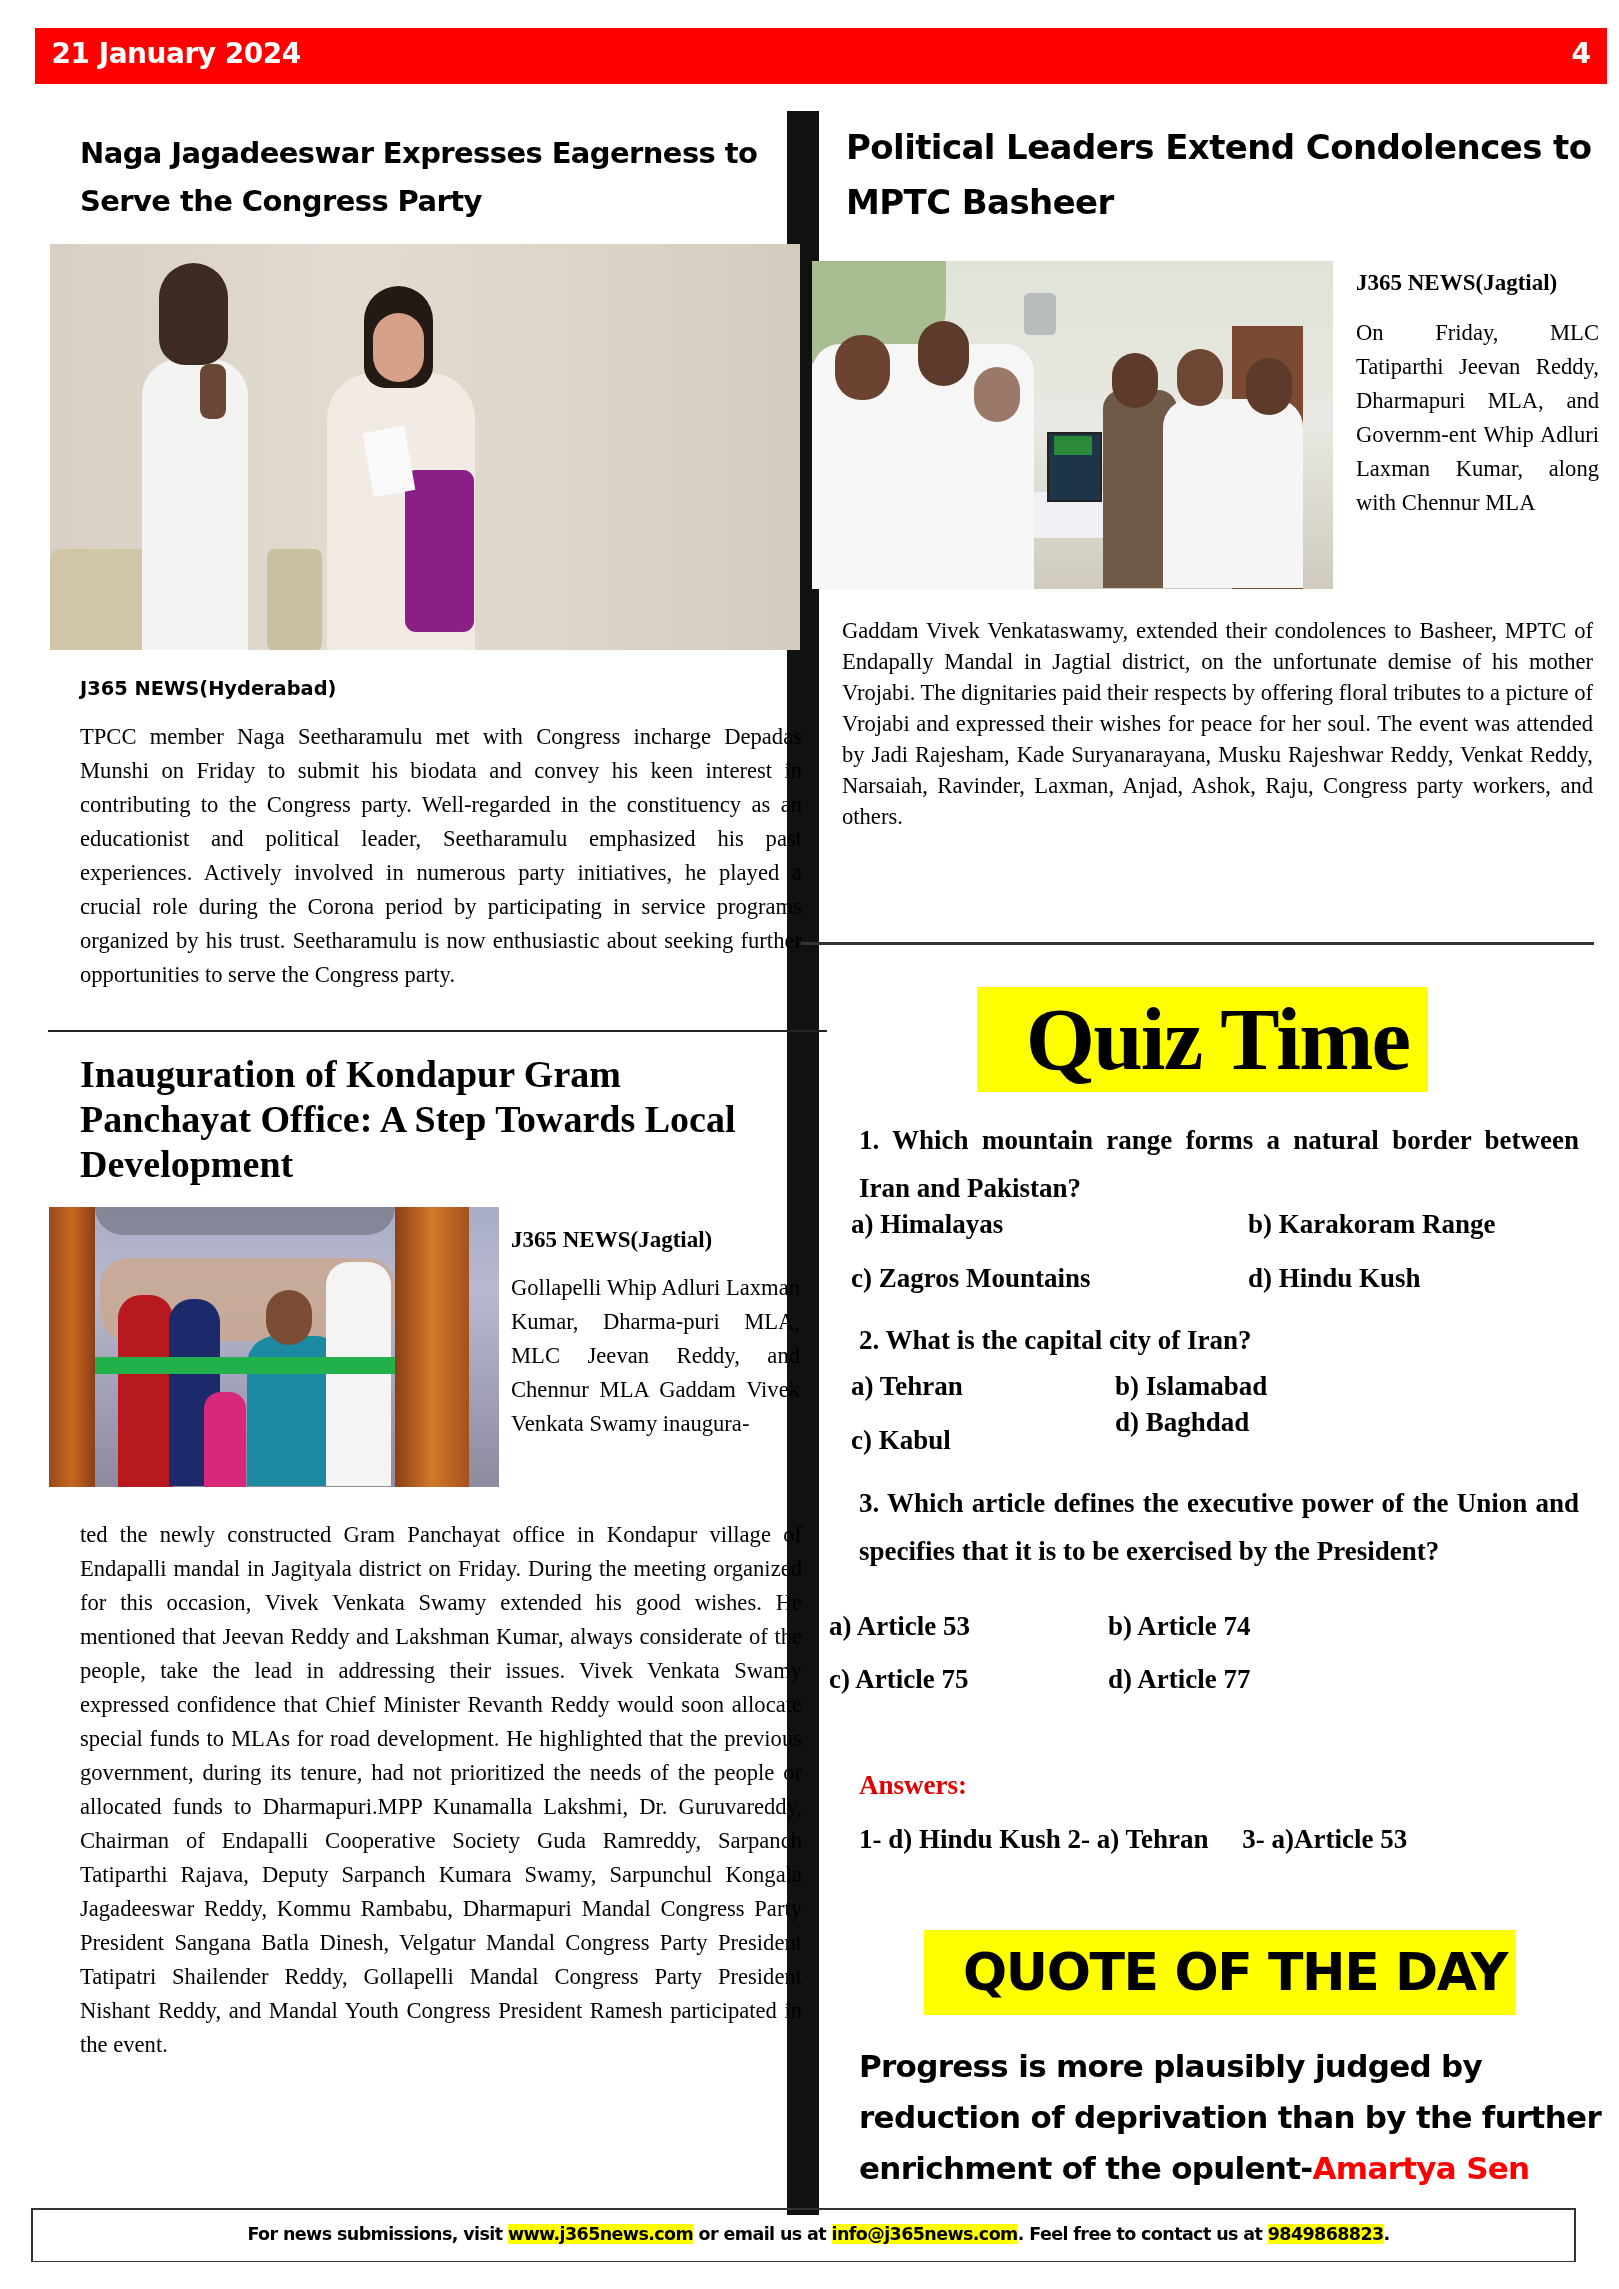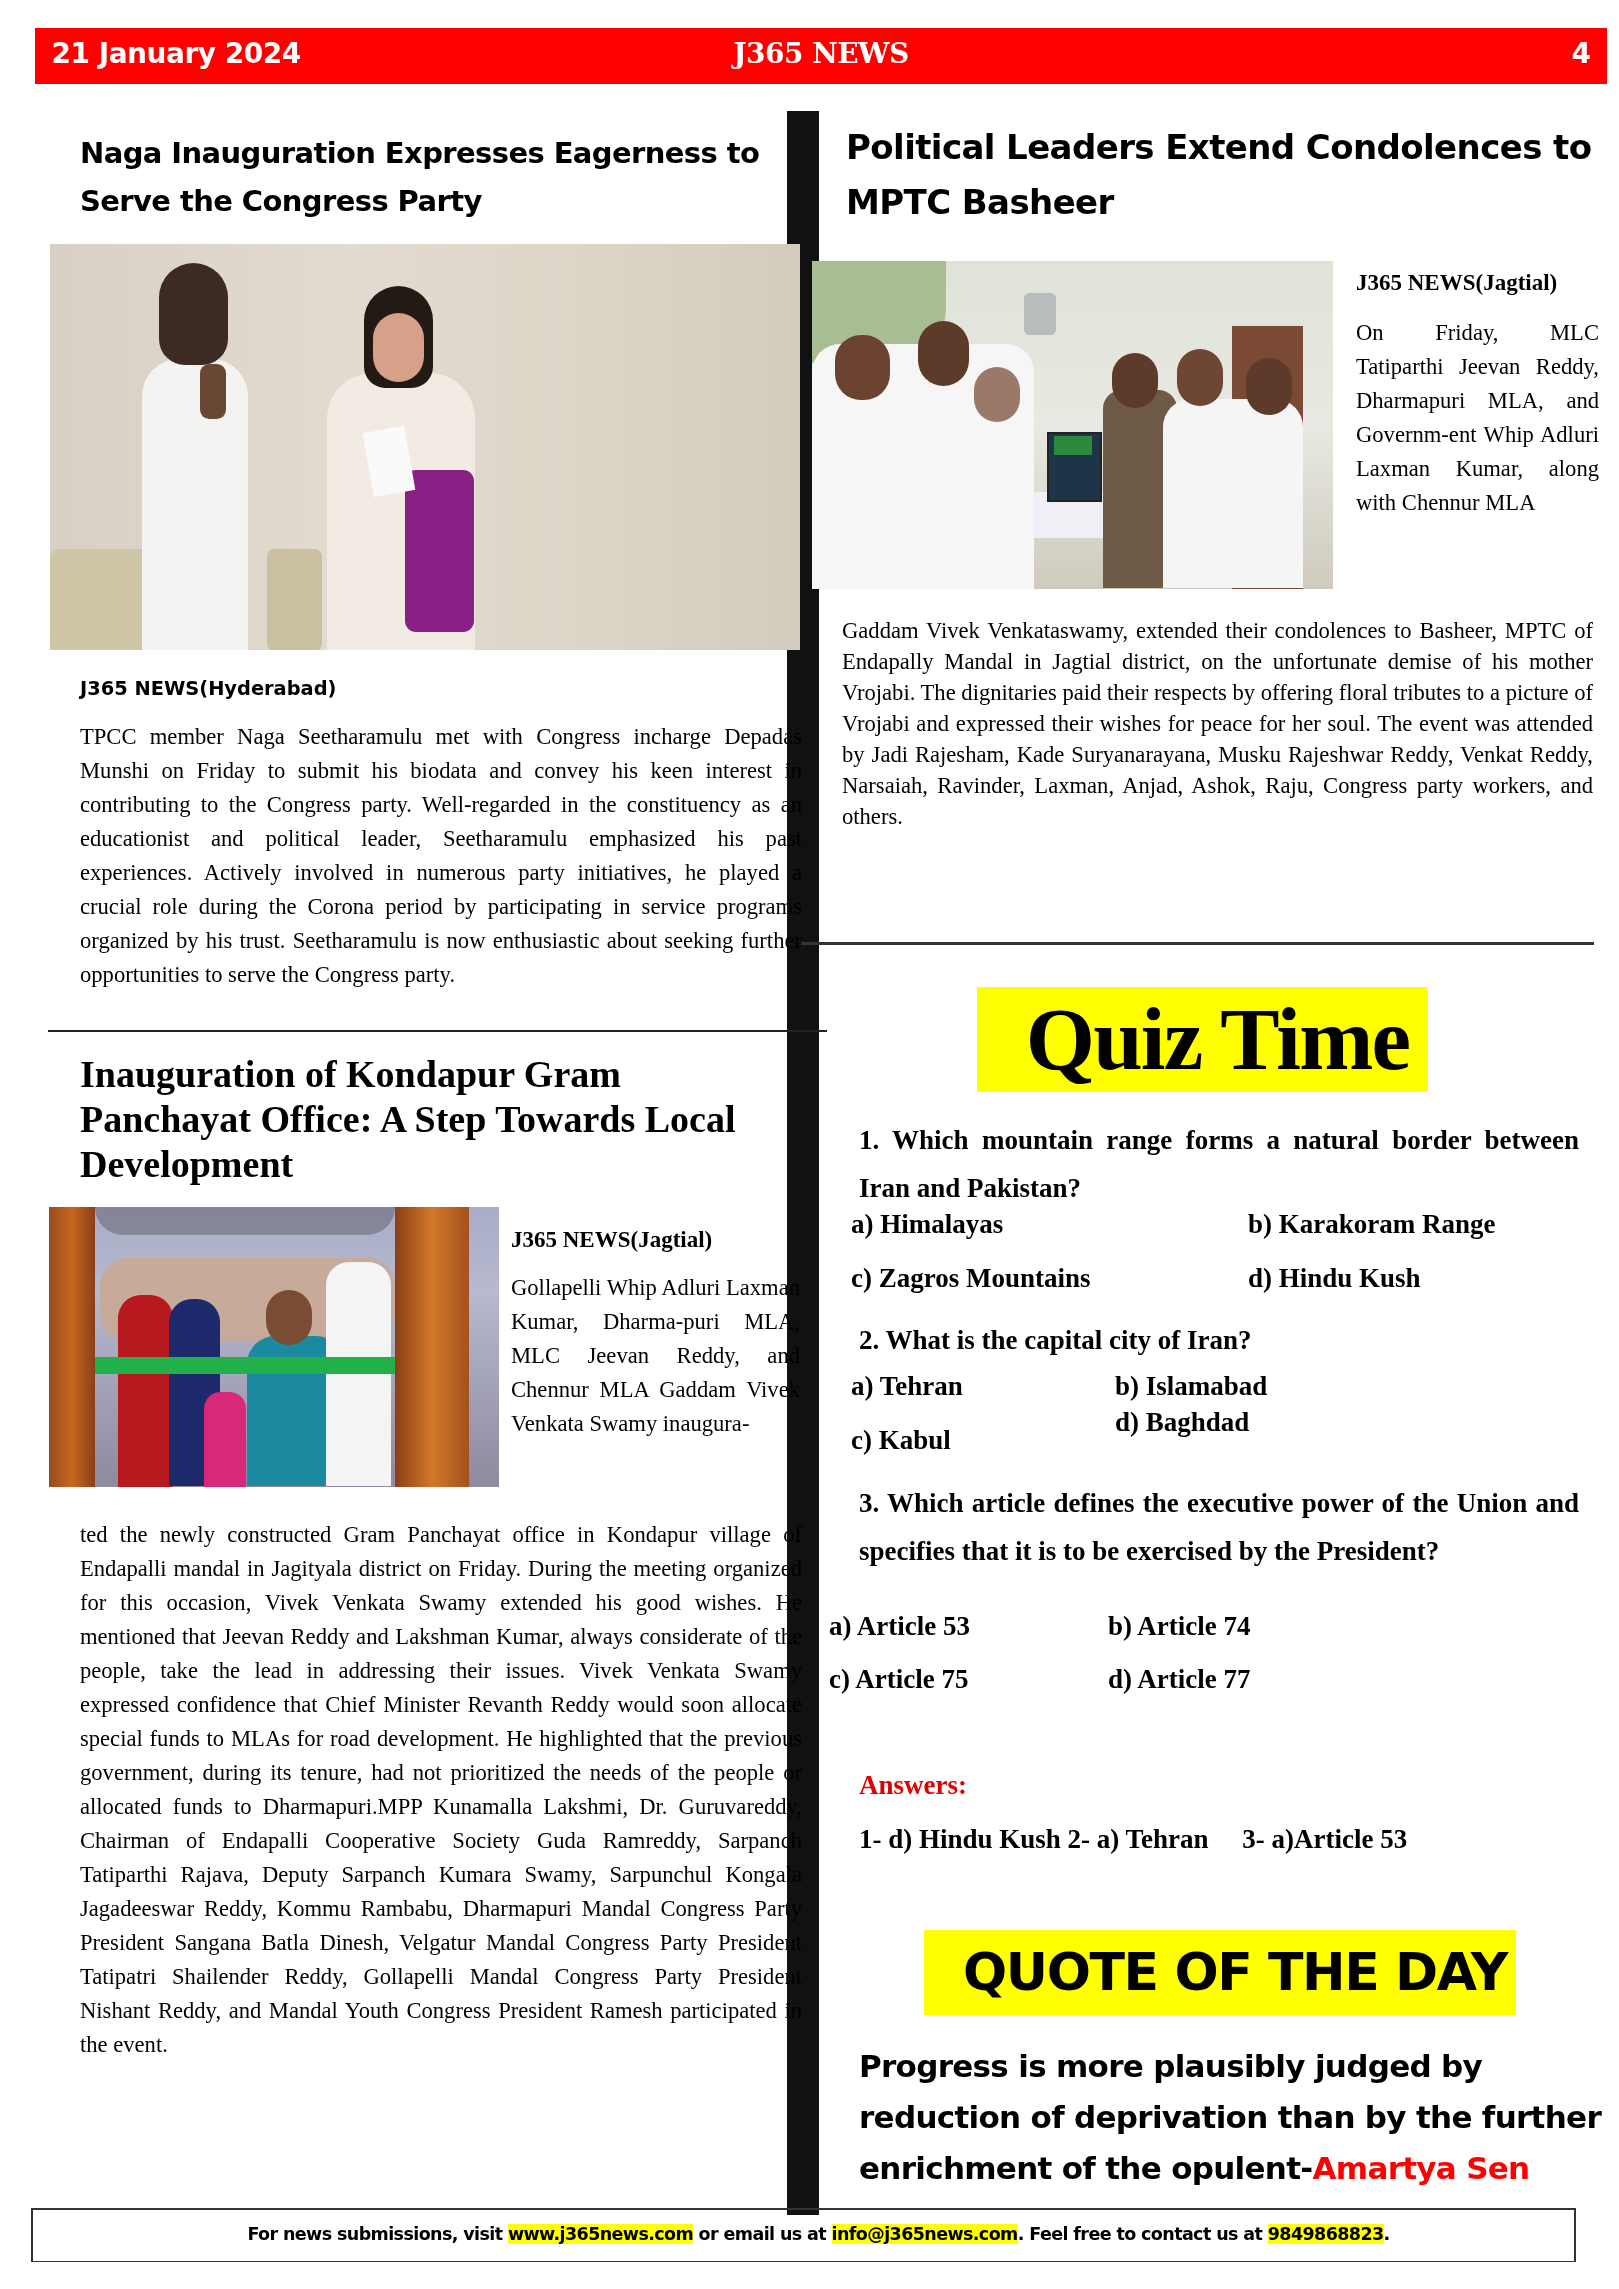--- a/index.html
+++ b/index.html
@@ -68,29 +68,28 @@
     
     .footer { left: 31px; top: 2208px; width: 1545px; height: 54px; border: 2.8px solid #333; border-bottom-width: 1.8px; box-sizing: border-box;
       text-align: center; font-family: "DejaVu Sans", sans-serif; font-weight: bold; font-size: 17.5px; line-height: 48px; letter-spacing: -0.6px; }
     .hl { background: #ffff00; }
   </style>
 </head>
 <body>
 
 <div class="abs topbar">
   <span class="tb-date">21 January 2024</span>
-  <span class="tb-title">J365 NEWS</span>
   <span class="tb-page">4</span>
 </div>
 
 <div class="abs vline"></div>
 <div class="abs hline-left"></div>
 <div class="abs hline-right"></div>
 
-<div class="abs head-sans h1">Naga Inauguration Expresses Eagerness to Serve the Congress Party</div>
+<div class="abs head-sans h1">Naga Jagadeeswar Expresses Eagerness to Serve the Congress Party</div>
 <div class="abs photo photo1">
 
   <div class="shape" style="left:0;top:305px;width:194px;height:102px;background:#cfc6a8;border-radius:9.2px 9.2px 0 0;"></div>
   <div class="shape" style="left:217px;top:305px;width:55px;height:102px;background:#c9c0a2;border-radius:7.4px;"></div>
 
   <div class="shape" style="left:92px;top:115px;width:106px;height:291px;background:#f3f3f1;border-radius:37px 37px 0 0;"></div>
   <div class="shape" style="left:109px;top:18.5px;width:69px;height:102px;background:#3d2a22;border-radius:37px 37px 28px 28px;"></div>
   <div class="shape" style="left:150px;top:120px;width:26px;height:55px;background:#6a4634;border-radius:9.2px;"></div>
 
   <div class="shape" style="left:277px;top:129px;width:148px;height:277px;background:#f2ebe4;border-radius:46px 46px 0 0;"></div>

